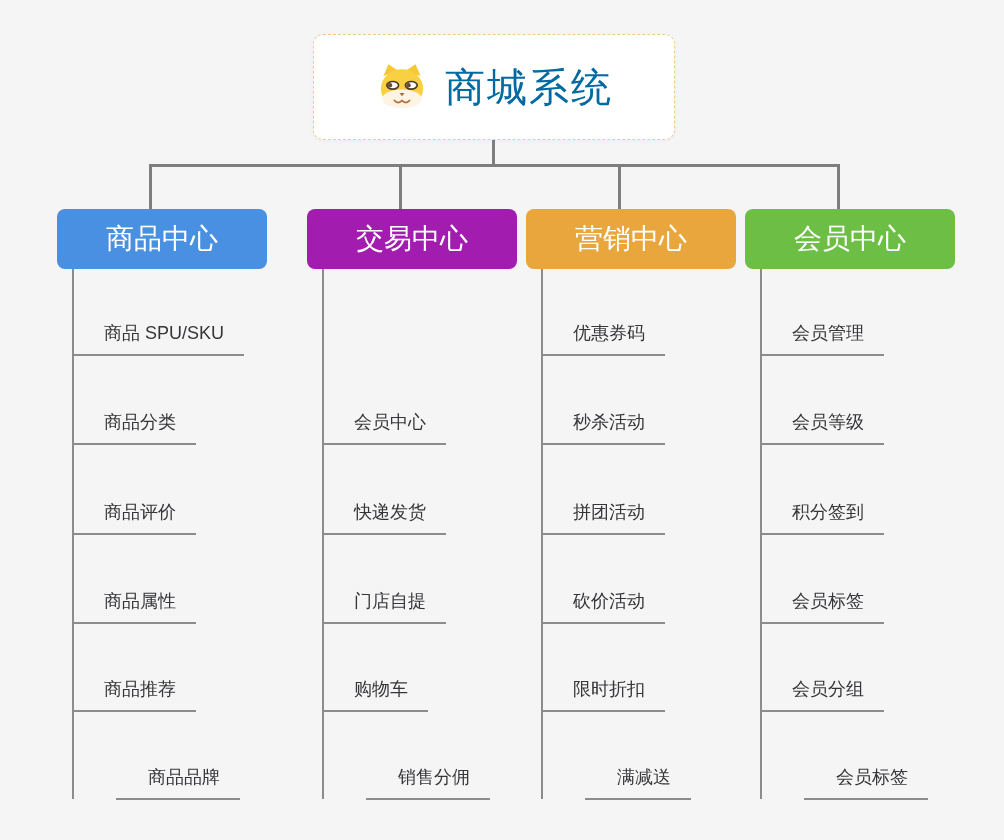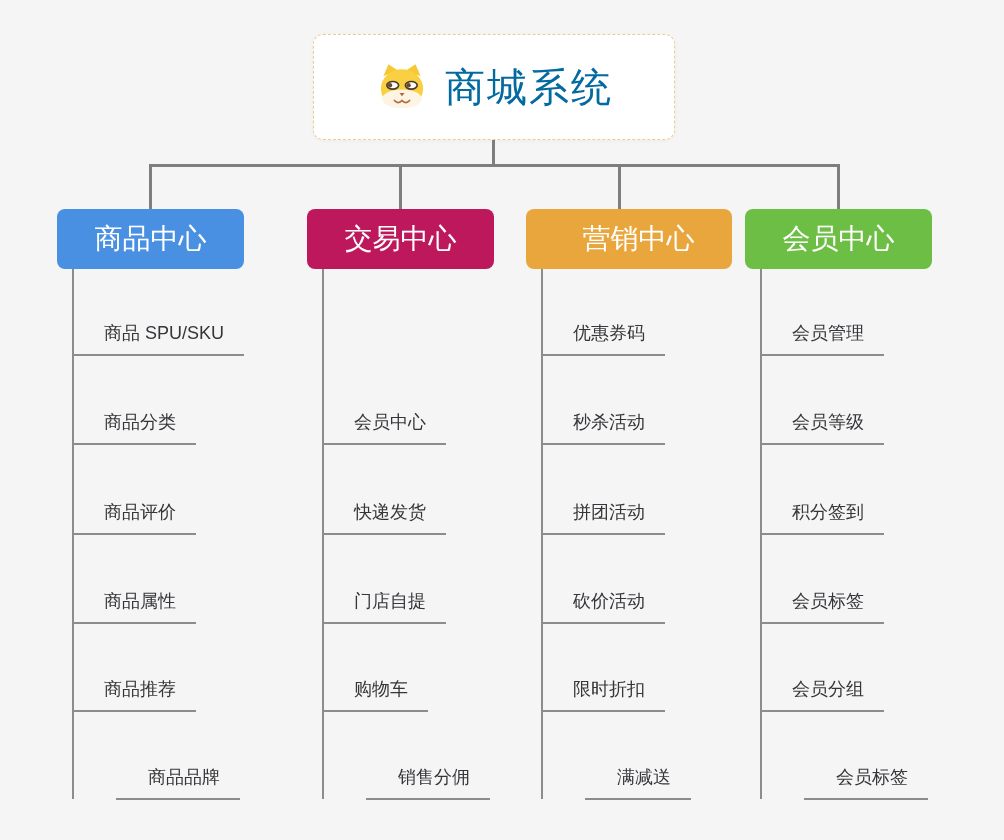--- a/index.html
+++ b/index.html
@@ -45,21 +45,21 @@
   .drop   { top: 164px; width: 3px; height: 46px; }
   .drop-0 { left: 149px; }
   .drop-1 { left: 399px; }
   .drop-2 { left: 618px; }
   .drop-3 { left: 837px; }
 
   
   .branch-box {
     position: absolute;
     top: 209px;
-    width: 187px; height: 60px;
+    width: 210px; height: 60px;
     line-height: 60px;
     border-radius: 8px;
     color: #FFFFFF;
     font-size: 28px;
     text-align: center;
     white-space: nowrap;
   }
   .b0 { left: 57px;  }
   .b1 { left: 307px; }
   .b2 { left: 526px; }
@@ -120,22 +120,22 @@
   </div>
 
   <div class="line stub"></div>
   <div class="line hline"></div>
   <div class="line drop drop-0"></div>
   <div class="line drop drop-1"></div>
   <div class="line drop drop-2"></div>
   <div class="line drop drop-3"></div>
 
   <div class="branch-box b0" style="background-color: rgb(74, 144, 226);">商品中心</div>
-  <div class="branch-box b1" style="background-color: #be185d;">交易中心</div>
-  <div class="branch-box b2" style="background-color: rgb(233, 166, 60); padding-left: 19px;">营销中心</div>
+  <div class="branch-box b1" style="background-color: #a21caf;">交易中心</div>
+  <div class="branch-box b2" style="background-color: rgb(233, 166, 60);">营销中心</div>
   <div class="branch-box b3" style="background-color: rgb(108, 190, 69);">会员中心</div>
 
   <div class="col col-0">
     <div class="trunk"></div>
     <div class="child r0">商品 SPU/SKU</div>
     <div class="child r1">商品分类</div>
     <div class="child r2">商品评价</div>
     <div class="child r3">商品属性</div>
     <div class="child r4">商品推荐</div>
     <div class="child r5">商品品牌</div>

